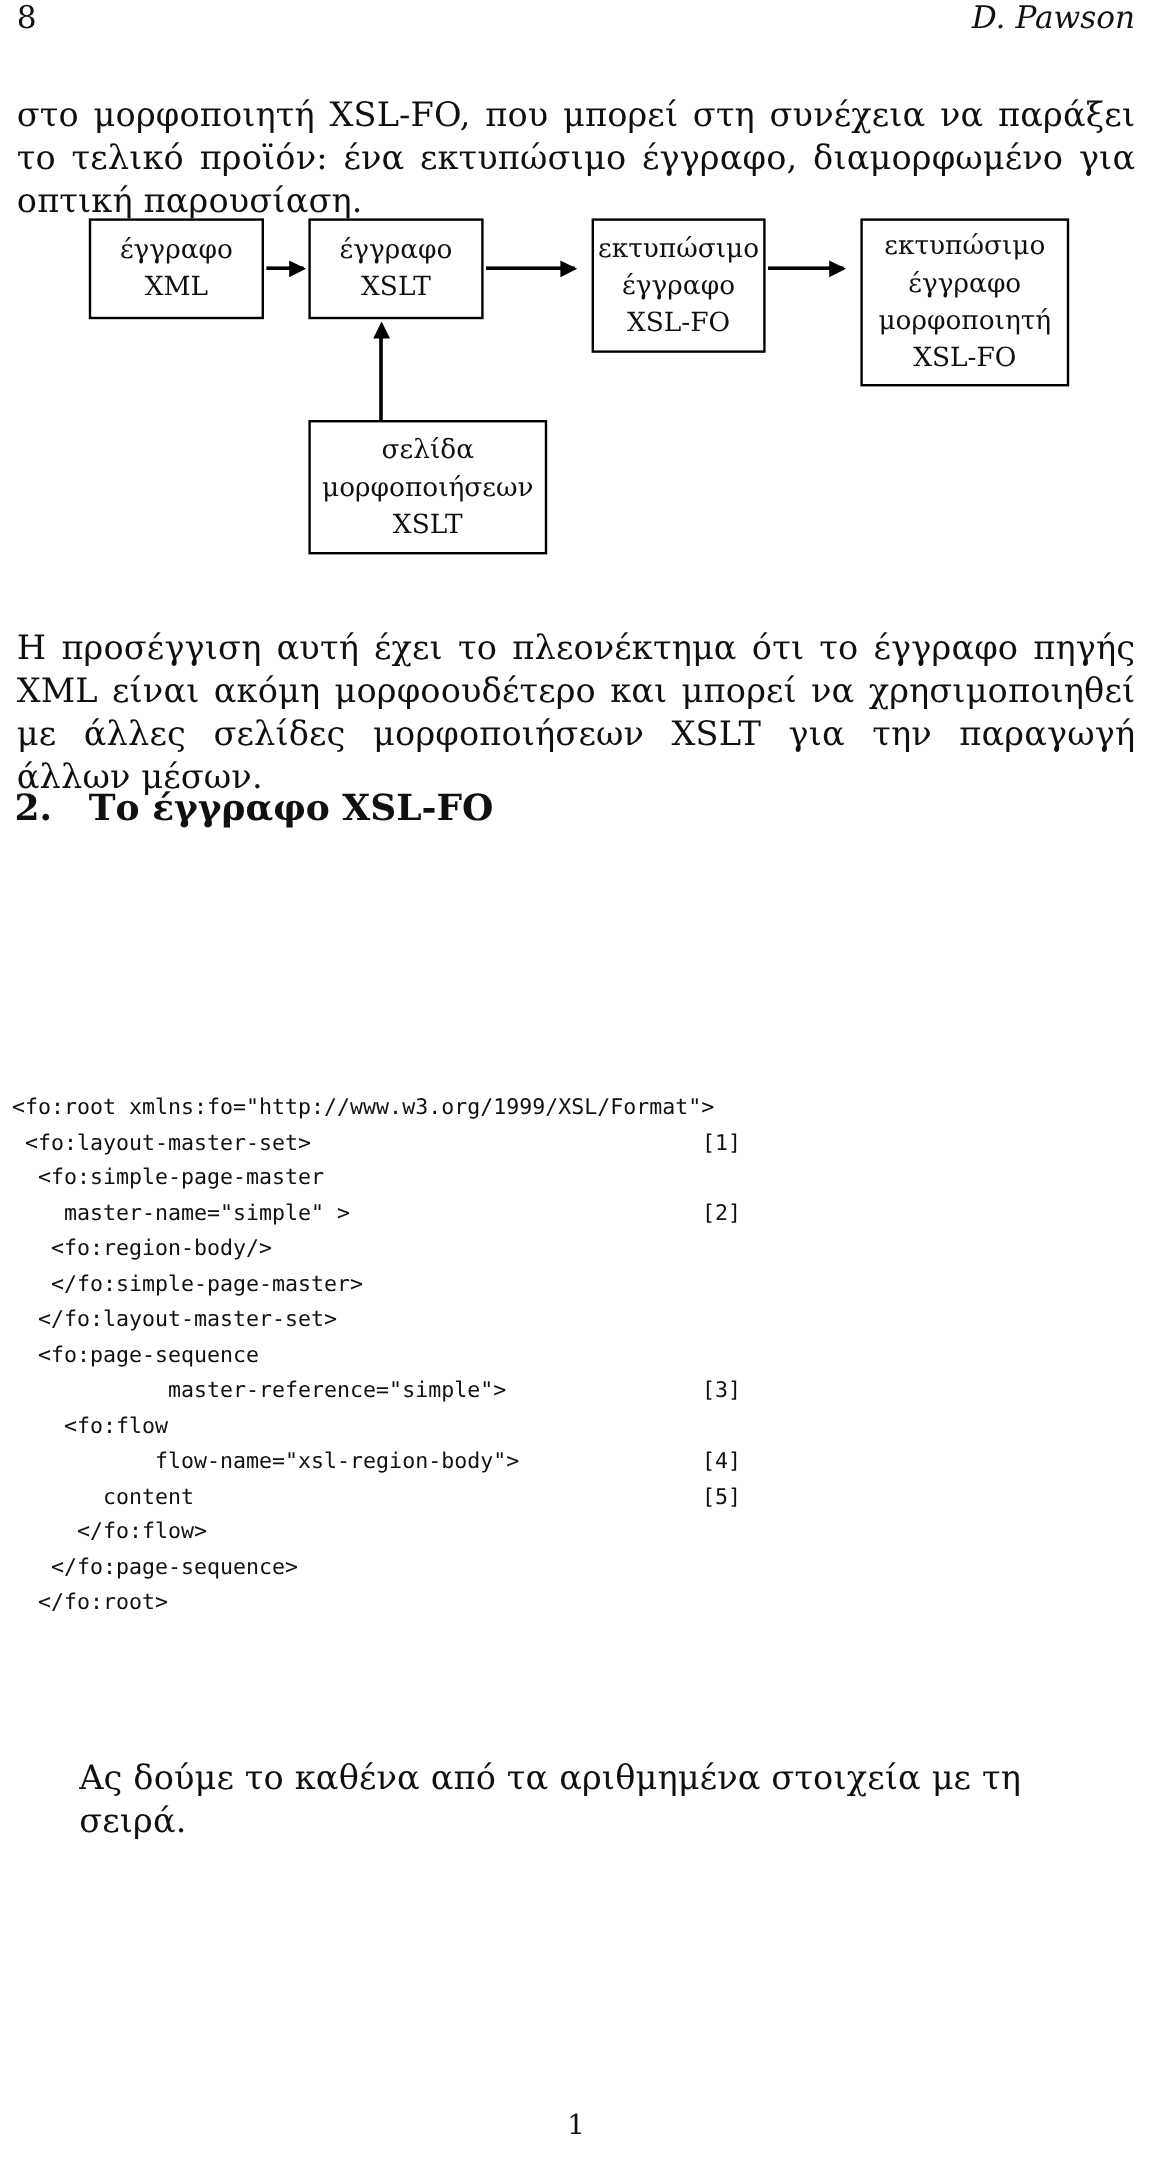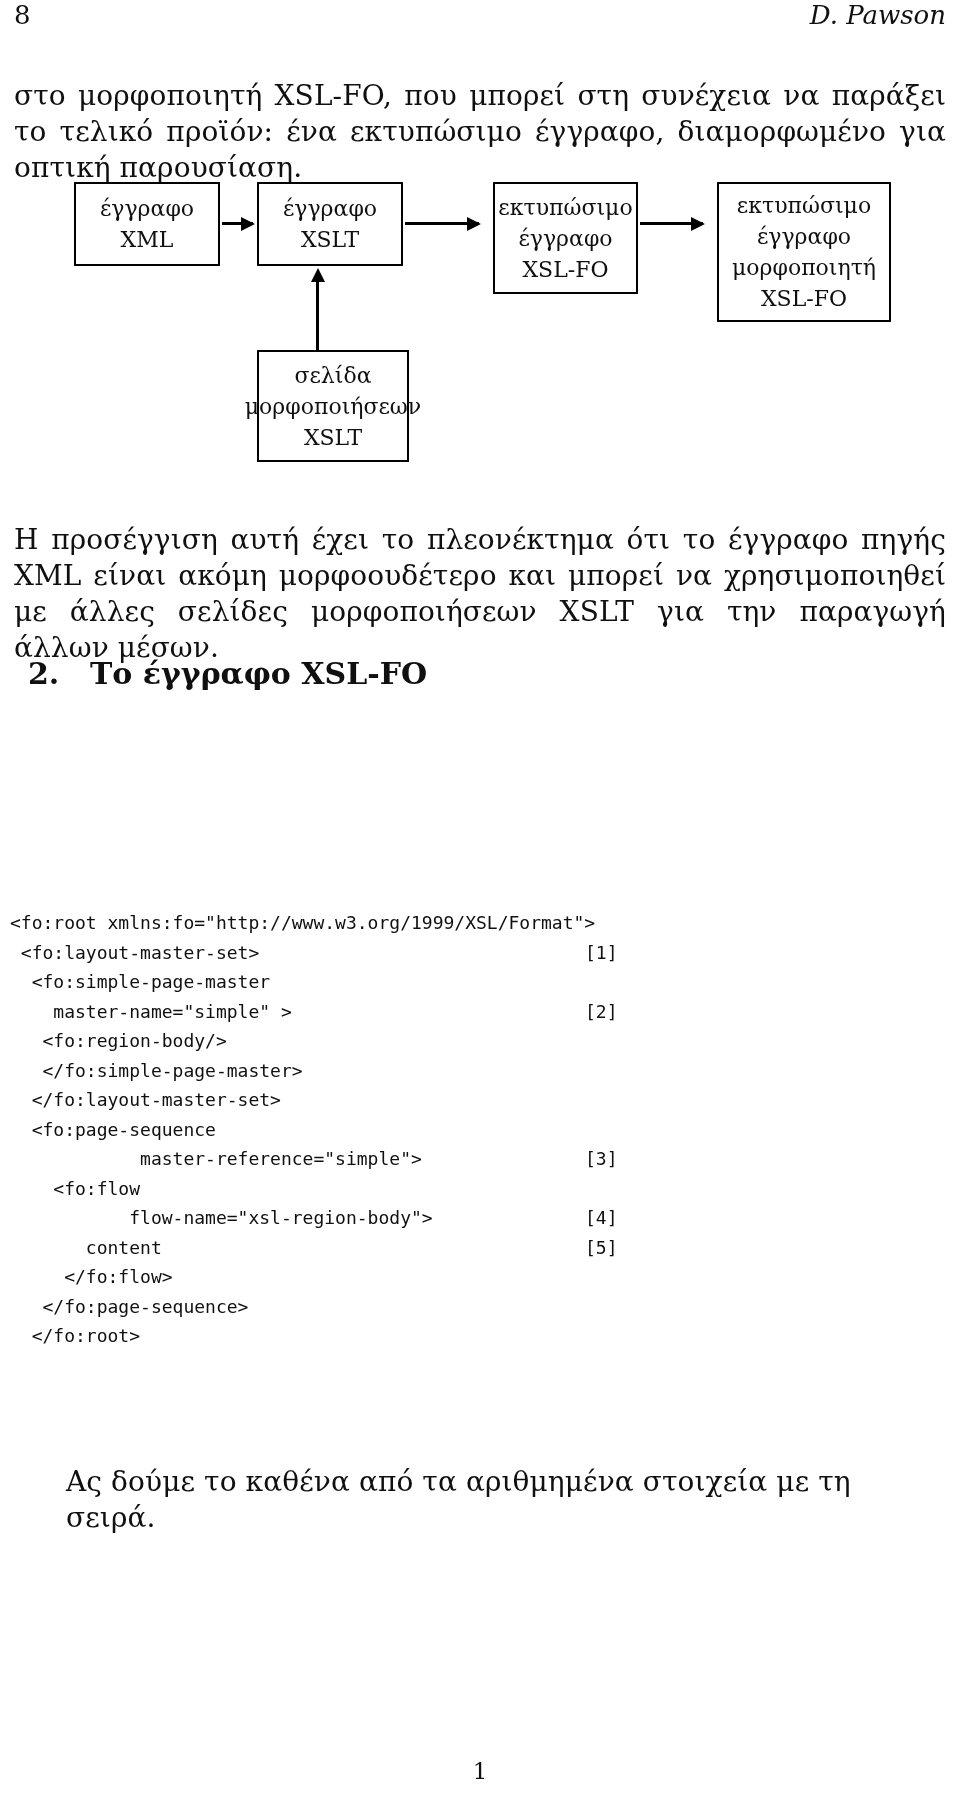--- a/index.html
+++ b/index.html
@@ -82,21 +82,20 @@
   }
 
   
   .section-heading {
     position: absolute;
     left: 12px;
     top: 631px;
     font-size: 30px;
     font-family: "DejaVu Serif", "Liberation Serif", serif;
     white-space: nowrap;
-    margin-left: 16px;
   }
   .section-heading .secnum {
     display: inline-block;
     width: 62px;
   }
 
   
   #diagram {
     position: absolute;
     left: 0;
@@ -117,21 +116,21 @@
     font-size: 22px;
     line-height: 31px;
     text-align: center;
     font-family: "DejaVu Serif", "Liberation Serif", serif;
     white-space: nowrap;
   }
   #dbox-xml      { left: 74px;  top: 182px; width: 146px; height: 84px; }
   #dbox-xslt     { left: 257px; top: 182px; width: 146px; height: 84px; }
   #dbox-foprint  { left: 493px; top: 182px; width: 145px; height: 112px; }
   #dbox-formatter{ left: 717px; top: 182px; width: 174px; height: 140px; }
-  #dbox-stylesheet{ left: 257px; top: 350px; width: 152px; height: 112px; }
+  #dbox-stylesheet{ left: 257px; top: 350px; width: 199px; height: 112px; }
 
   .arrow-h {
     position: absolute;
     height: 3px;
     background: #000;
   }
   .arrow-h::after {
     content: "";
     position: absolute;
     right: -2px;

